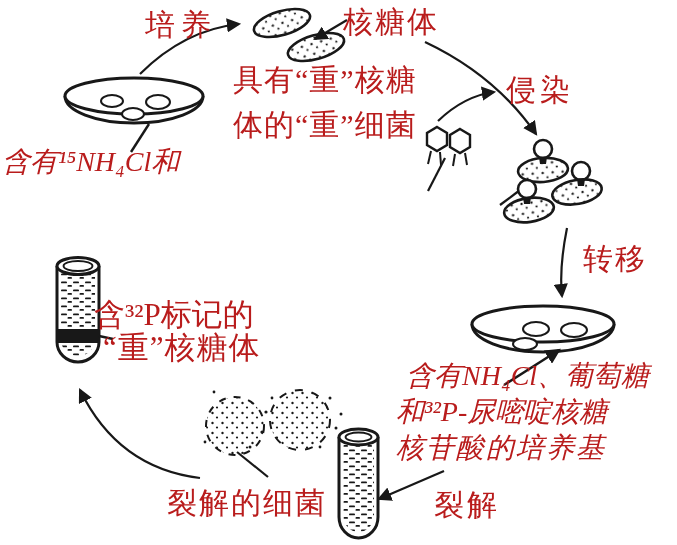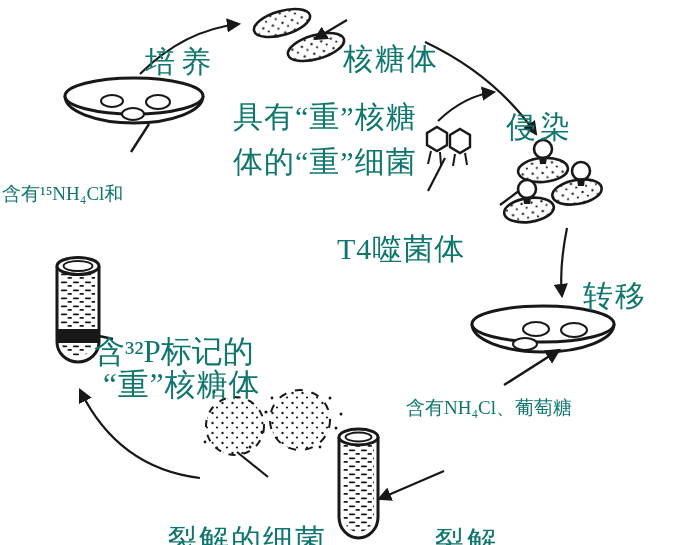--- a/index.html
+++ b/index.html
@@ -1,23 +1,23 @@
 <!DOCTYPE html>
 <html><head>
 <meta charset="utf-8">
 <style>
   html,body{margin:0;padding:0;background:#ffffff;}
   #stage{
     position:relative;width:677px;height:545px;background:#ffffff;overflow:hidden;
     font-family:"Liberation Serif","DejaVu Serif",serif;color:#181818;
   }
   #art{position:absolute;left:0;top:0;}
-  .lbl{position:absolute;white-space:nowrap;line-height:1.05;color:#0f766e;margin-top:37px;}
+  .lbl{position:absolute;white-space:nowrap;line-height:1.05;color:#b91c1c;}
   .fs30{font-size:30px;}
-  .fs28{font-size:19px;}
+  .fs28{font-size:28px;font-style:italic;}
   .fs27{font-size:31px;}
   .ls1{letter-spacing:1px;}
   .ls2{letter-spacing:2px;}
   .ls3{letter-spacing:3px;}
   .ls4{letter-spacing:4px;}
   .ls6{letter-spacing:6px;}
 </style>
 </head>
 <body>
 
@@ -132,22 +132,23 @@
       <ellipse cx="78" cy="266" rx="14.5" ry="5" fill="none" stroke="#181818" stroke-width="1.8"></ellipse>
     </g>
     <line x1="99" y1="336" x2="113" y2="339" stroke="#181818" stroke-width="2.4"></line>
   </svg>
 
   <div class="lbl fs30 ls6" style="left:145px;top:9px;">培养</div>
   <div class="lbl fs30 ls2" style="left:343px;top:6px;">核糖体</div>
   <div class="lbl fs30 ls1" style="left:233px;top:64px;">具有“重”核糖</div>
   <div class="lbl fs30 ls1" style="left:233px;top:109px;">体的“重”细菌</div>
   <div class="lbl fs28" style="left:2px;top:147px;">含有¹⁵NH₄Cl和</div>
-  <div class="lbl fs30 ls1" style="left:337px;top:196px;">T4噬菌体</div>
   <div class="lbl fs30 ls4" style="left:506px;top:74px;">侵染</div>
   <div class="lbl fs30 ls2" style="left:583px;top:243px;">转移</div>
   <div class="lbl fs28" style="left:406px;top:361px;">含有NH₄Cl、葡萄糖</div>
+  <div class="lbl fs28" style="left:396px;top:397px;">和³²P-尿嘧啶核糖</div>
+  <div class="lbl fs28 ls2" style="left:396px;top:433px;">核苷酸的培养基</div>
   <div class="lbl fs30 ls3" style="left:434px;top:489px;">裂解</div>
   <div class="lbl fs30 ls2" style="left:167px;top:487px;">裂解的细菌</div>
   <div class="lbl fs27" style="left:94px;top:299px;">含³²P标记的</div>
   <div class="lbl fs27 ls1" style="left:103px;top:332px;">“重”核糖体</div>
 
 </div>
 
 </body></html>

